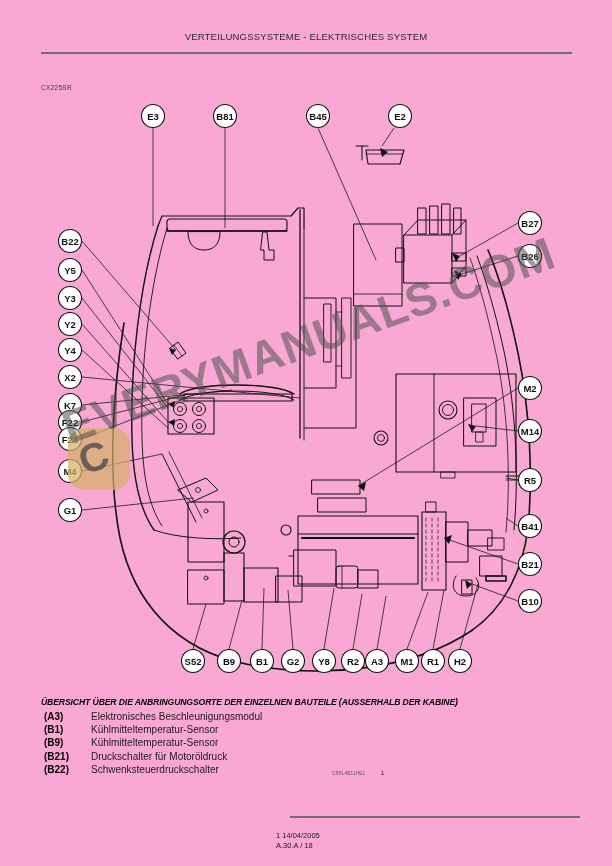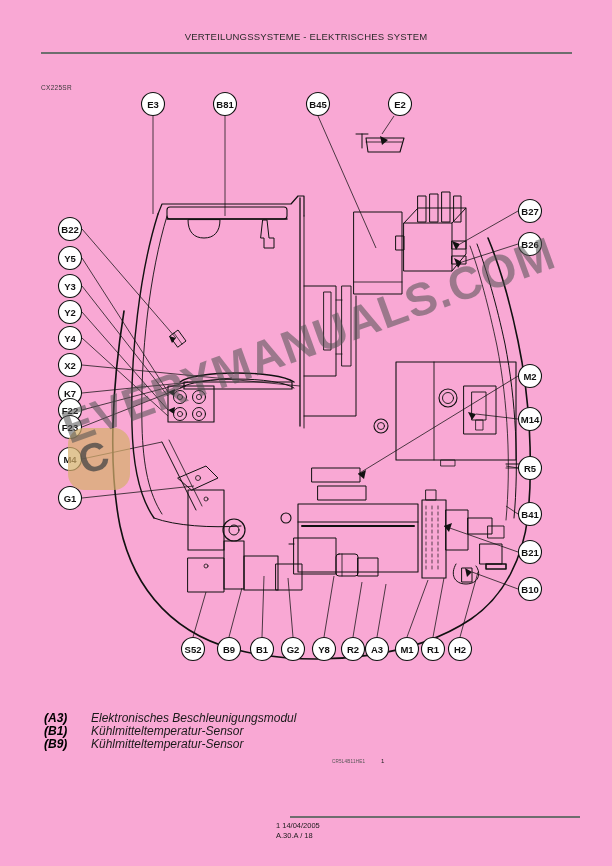--- a/index.html
+++ b/index.html
@@ -53,21 +53,21 @@
     top: 84px;
     left: 41px;
     font-size: 6.5px;
     color: #3a3a3a;
     letter-spacing: 0.3px;
   }
 
   
   #figure {
     position: absolute;
-    top: 86px;
+    top: 98px;
     left: 36px;
     width: 540px;
     height: 590px;
   }
   #figure svg { display: block; }
 
   .fig-caption {
     position: absolute;
     top: 673px;
     left: 296px;
@@ -139,23 +139,22 @@
     letter-spacing: -0.1px;
   }
   #legend-rows {
     position: absolute;
     top: 711px;
     left: 41px;
     width: 540px;
   }
   .legend-row {
     height: 13.2px;
-    font-size: 12px;
+    font-size: 10px;
     position: relative;
-    font-style: italic;
   }
   .legend-key {
     position: absolute;
     left: 3px;
     top: 0;
     font-weight: bold;
   }
   .legend-desc {
     position: absolute;
     left: 50px;
@@ -170,20 +169,21 @@
     left: 290px;
     width: 290px;
     height: 2px;
     background: #6e6e6e;
   }
   .footer-line {
     position: absolute;
     left: 276px;
     font-size: 7.5px;
     color: #1a1a1a;
+    margin-top: 10px;
   }
   .footer-line.l1 { top: 821px; }
   .footer-line.l2 { top: 831px; }
 </style>
 </head>
 <body>
 
 <div id="page">
 
   <div class="running-head">VERTEILUNGSSYSTEME - ELEKTRISCHES SYSTEM</div>
@@ -518,32 +518,41 @@
     <div class="fig-caption">CR5L4B11HE1</div>
     <div class="fig-number">1</div>
   </div>
 
   <div id="watermark">
     <div class="wm-badge"></div>
     <div class="wm-badge-mark">C</div>
     <div class="wm-text">EVERYMANUALS.COM</div>
   </div>
 
+  <div class="legend-title">ÜBERSICHT ÜBER DIE ANBRINGUNGSORTE DER EINZELNEN BAUTEILE (AUSSERHALB DER KABINE)</div>
   <div id="legend-rows">
       <div class="legend-row">
         <span class="legend-key">(A3)</span>
         <span class="legend-desc">Elektronisches Beschleunigungsmodul</span>
       </div>
       <div class="legend-row">
         <span class="legend-key">(B1)</span>
         <span class="legend-desc">Kühlmitteltemperatur-Sensor</span>
       </div>
       <div class="legend-row">
         <span class="legend-key">(B9)</span>
         <span class="legend-desc">Kühlmitteltemperatur-Sensor</span>
       </div>
+      <div class="legend-row">
+        <span class="legend-key">(B21)</span>
+        <span class="legend-desc">Druckschalter für Motoröldruck</span>
+      </div>
+      <div class="legend-row">
+        <span class="legend-key">(B22)</span>
+        <span class="legend-desc">Schwenksteuerdruckschalter</span>
+      </div>
     </div>
 
   <div class="foot-rule"></div>
   <div class="footer-line l1">1 14/04/2005</div>
   <div class="footer-line l2">A.30.A / 18</div>
 
 </div>
 
 </body></html>

